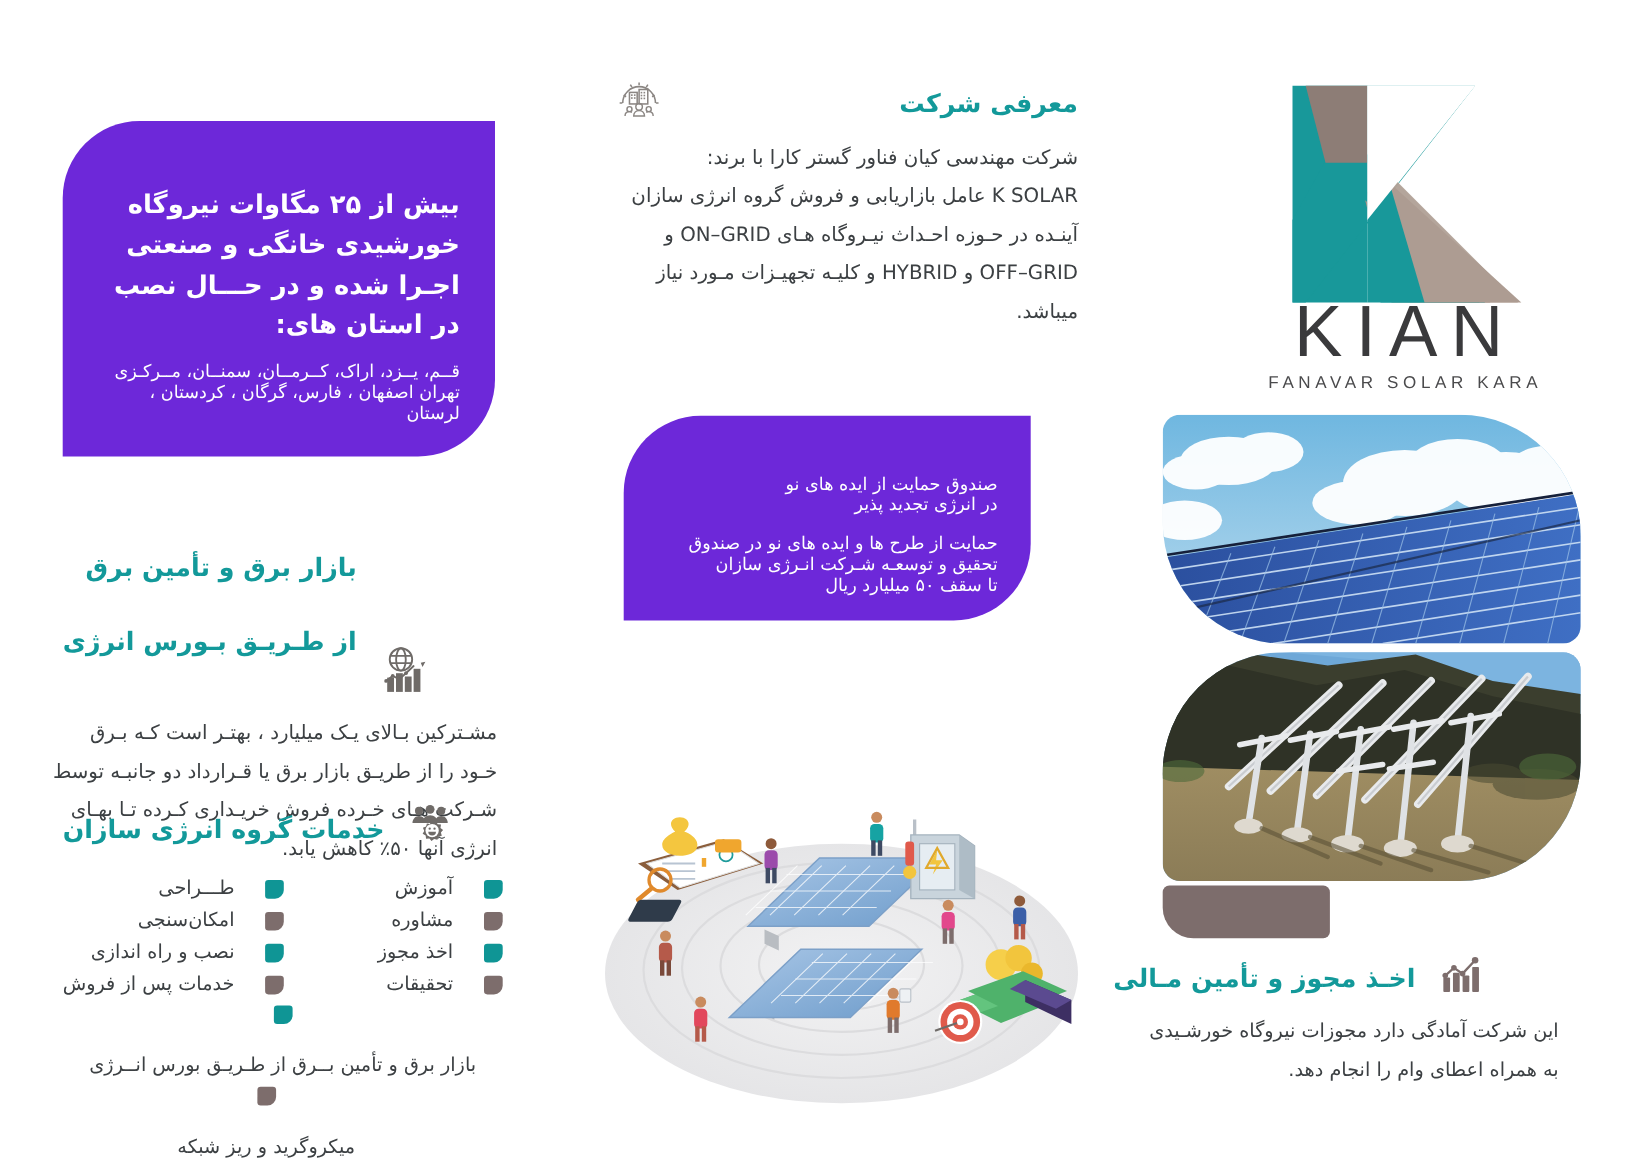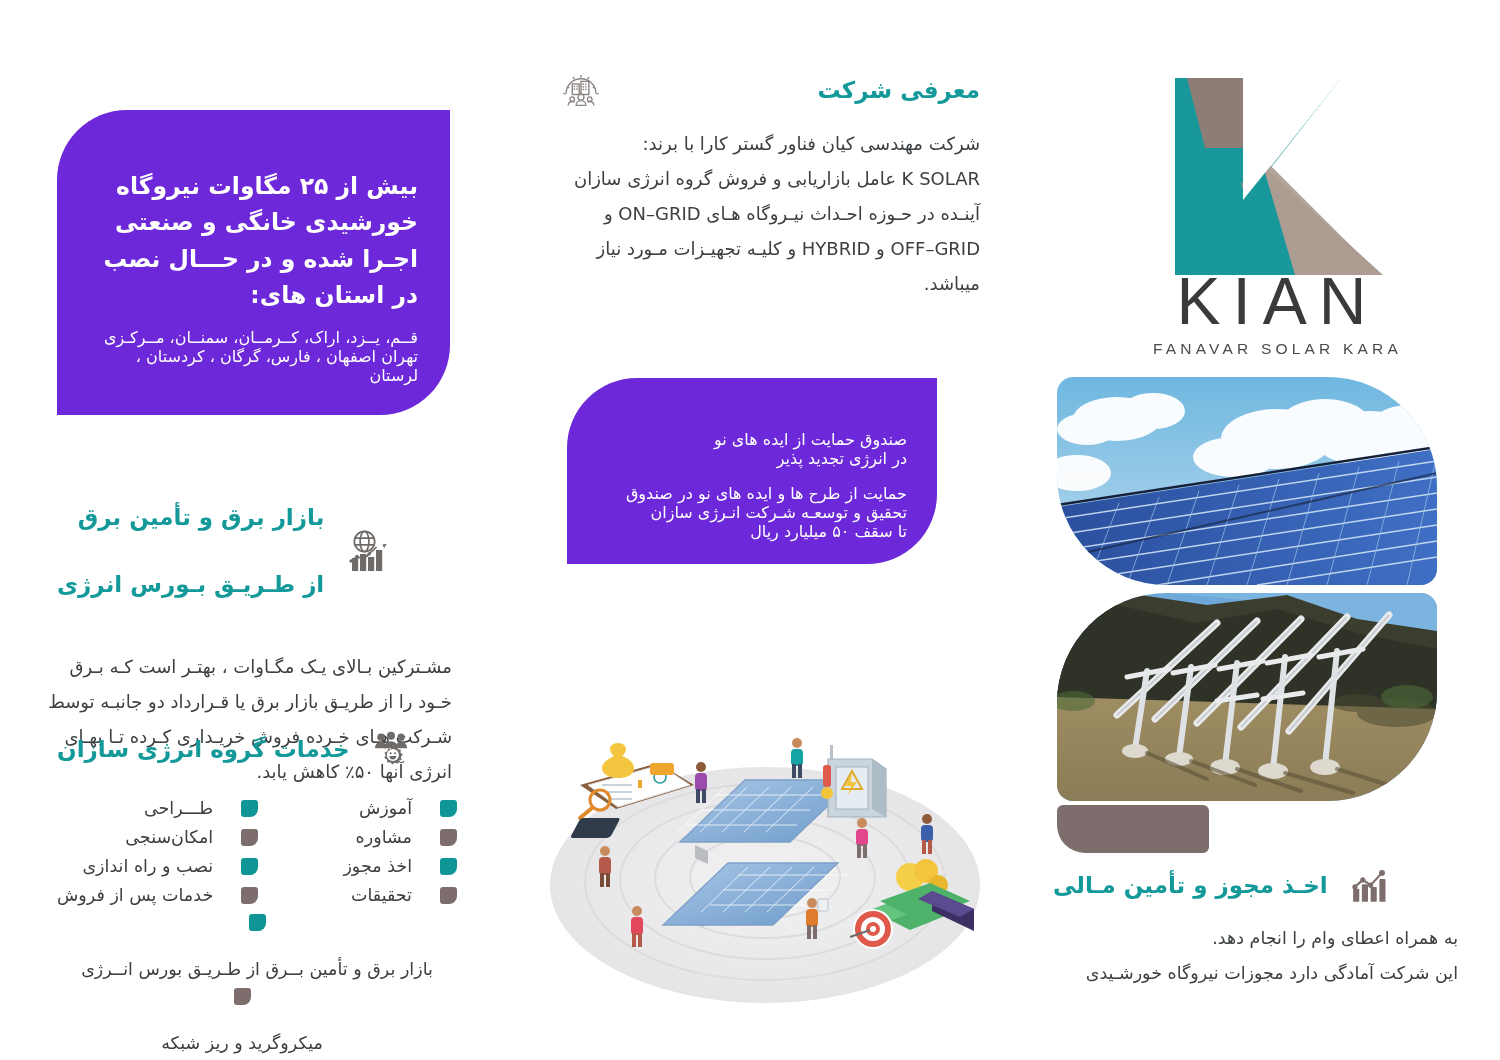--- a/index.html
+++ b/index.html
@@ -44,21 +44,21 @@
     text-align:right;
   }
   .tb2-title{
     font-size:21px;line-height:1.6;font-weight:700;margin:0 0 16px 0;
   }
   .tb2-sub{font-size:16.5px;line-height:1.85;margin:0;font-weight:400;}
 
   
   .sec{position:absolute;text-align:right;}
   .sec-head{
-    display:flex;align-items:center;justify-content:flex-start;
+    display:flex;align-items:flex-end;justify-content:flex-start;
     flex-direction:row-reverse;
     gap:19px;
   }
   .sec-title{
     font-size:23px;font-weight:700;color:#13999a;line-height:1.45;
     text-align:right;white-space:pre-line;
   }
   .sec-body{
     margin-top:14px;
     font-size:18px;line-height:1.95;color:#3c4043;text-align:right;
@@ -118,21 +118,21 @@
     border-bottom-left-radius:16px;border-bottom-right-radius:110px;
   }
   .brownbar{
     position:absolute;left:1057px;top:805px;width:152px;height:48px;
     background:#7d6d6c;
     border-bottom-left-radius:28px;border-top-right-radius:6px;
     border-top-left-radius:6px;border-bottom-right-radius:6px;
   }
 
   .sec-finance{
-    position:absolute;left:1053px;top:865px;width:405px;
+    position:absolute;left:1012px;top:865px;width:405px;
   }
   .sec-finance .sec-body{font-size:17.5px;line-height:2.0;}
 
   
   .illus{position:absolute;left:540px;top:725px;width:450px;height:290px;}
 </style>
 </head>
 <body>
 
 <div class="page">
@@ -225,21 +225,21 @@
           <circle cx="20" cy="34.5" r="1.7"></circle>
             <circle cx="26" cy="29" r="1.7"></circle>
         </g>
       </svg>
       <div class="sec-title" style="text-align:right;">
         <div>بازار برق و تأمین برق</div>
         <div>از طـریـق بـورس انرژی</div>
       </div>
     </div>
     <div class="sec-body">
-      <div>مشـترکین بـالای یـک مگـاوات ، بهتـر است کـه بـرق</div>
+      <div>مشـترکین بـالای یـک میلیارد ، بهتـر است کـه بـرق</div>
       <div>خـود را از طریـق بازار برق یا قـرارداد دو جانبـه توسط</div>
       <div>شـرکت هـای خـرده فروش خریـداری کـرده تـا بهـای</div>
       <div>انرژی آنها ۵۰٪ کاهش یابد.</div>
     </div>
   </div>
 
   <div class="svc">
     <div class="sec-head" style="flex-direction:row;justify-content:flex-end;">
       <svg class="ico" width="44" height="44" viewBox="0 0 48 48">
         <g fill="#6f6b68">
@@ -591,18 +591,18 @@
         <g fill="#7d6d6c">
           <circle cx="9" cy="25" r="2.9"></circle>
             <circle cx="18" cy="17" r="2.9"></circle>
           <circle cx="27" cy="23" r="2.9"></circle>
             <circle cx="40" cy="9" r="3.4"></circle>
         </g>
       </svg>
       <div class="sec-title" style="text-align:right;">اخـذ مجوز و تأمین مـالی</div>
     </div>
     <div class="sec-body">
+      <div>این شرکت آمادگی دارد مجوزات نیروگاه خورشـیدی</div>
       <div>به همراه اعطای وام را انجام دهد.</div>
-      <div>این شرکت آمادگی دارد مجوزات نیروگاه خورشـیدی</div>
     </div>
   </div>
 
 </div>
 
 </body></html>

